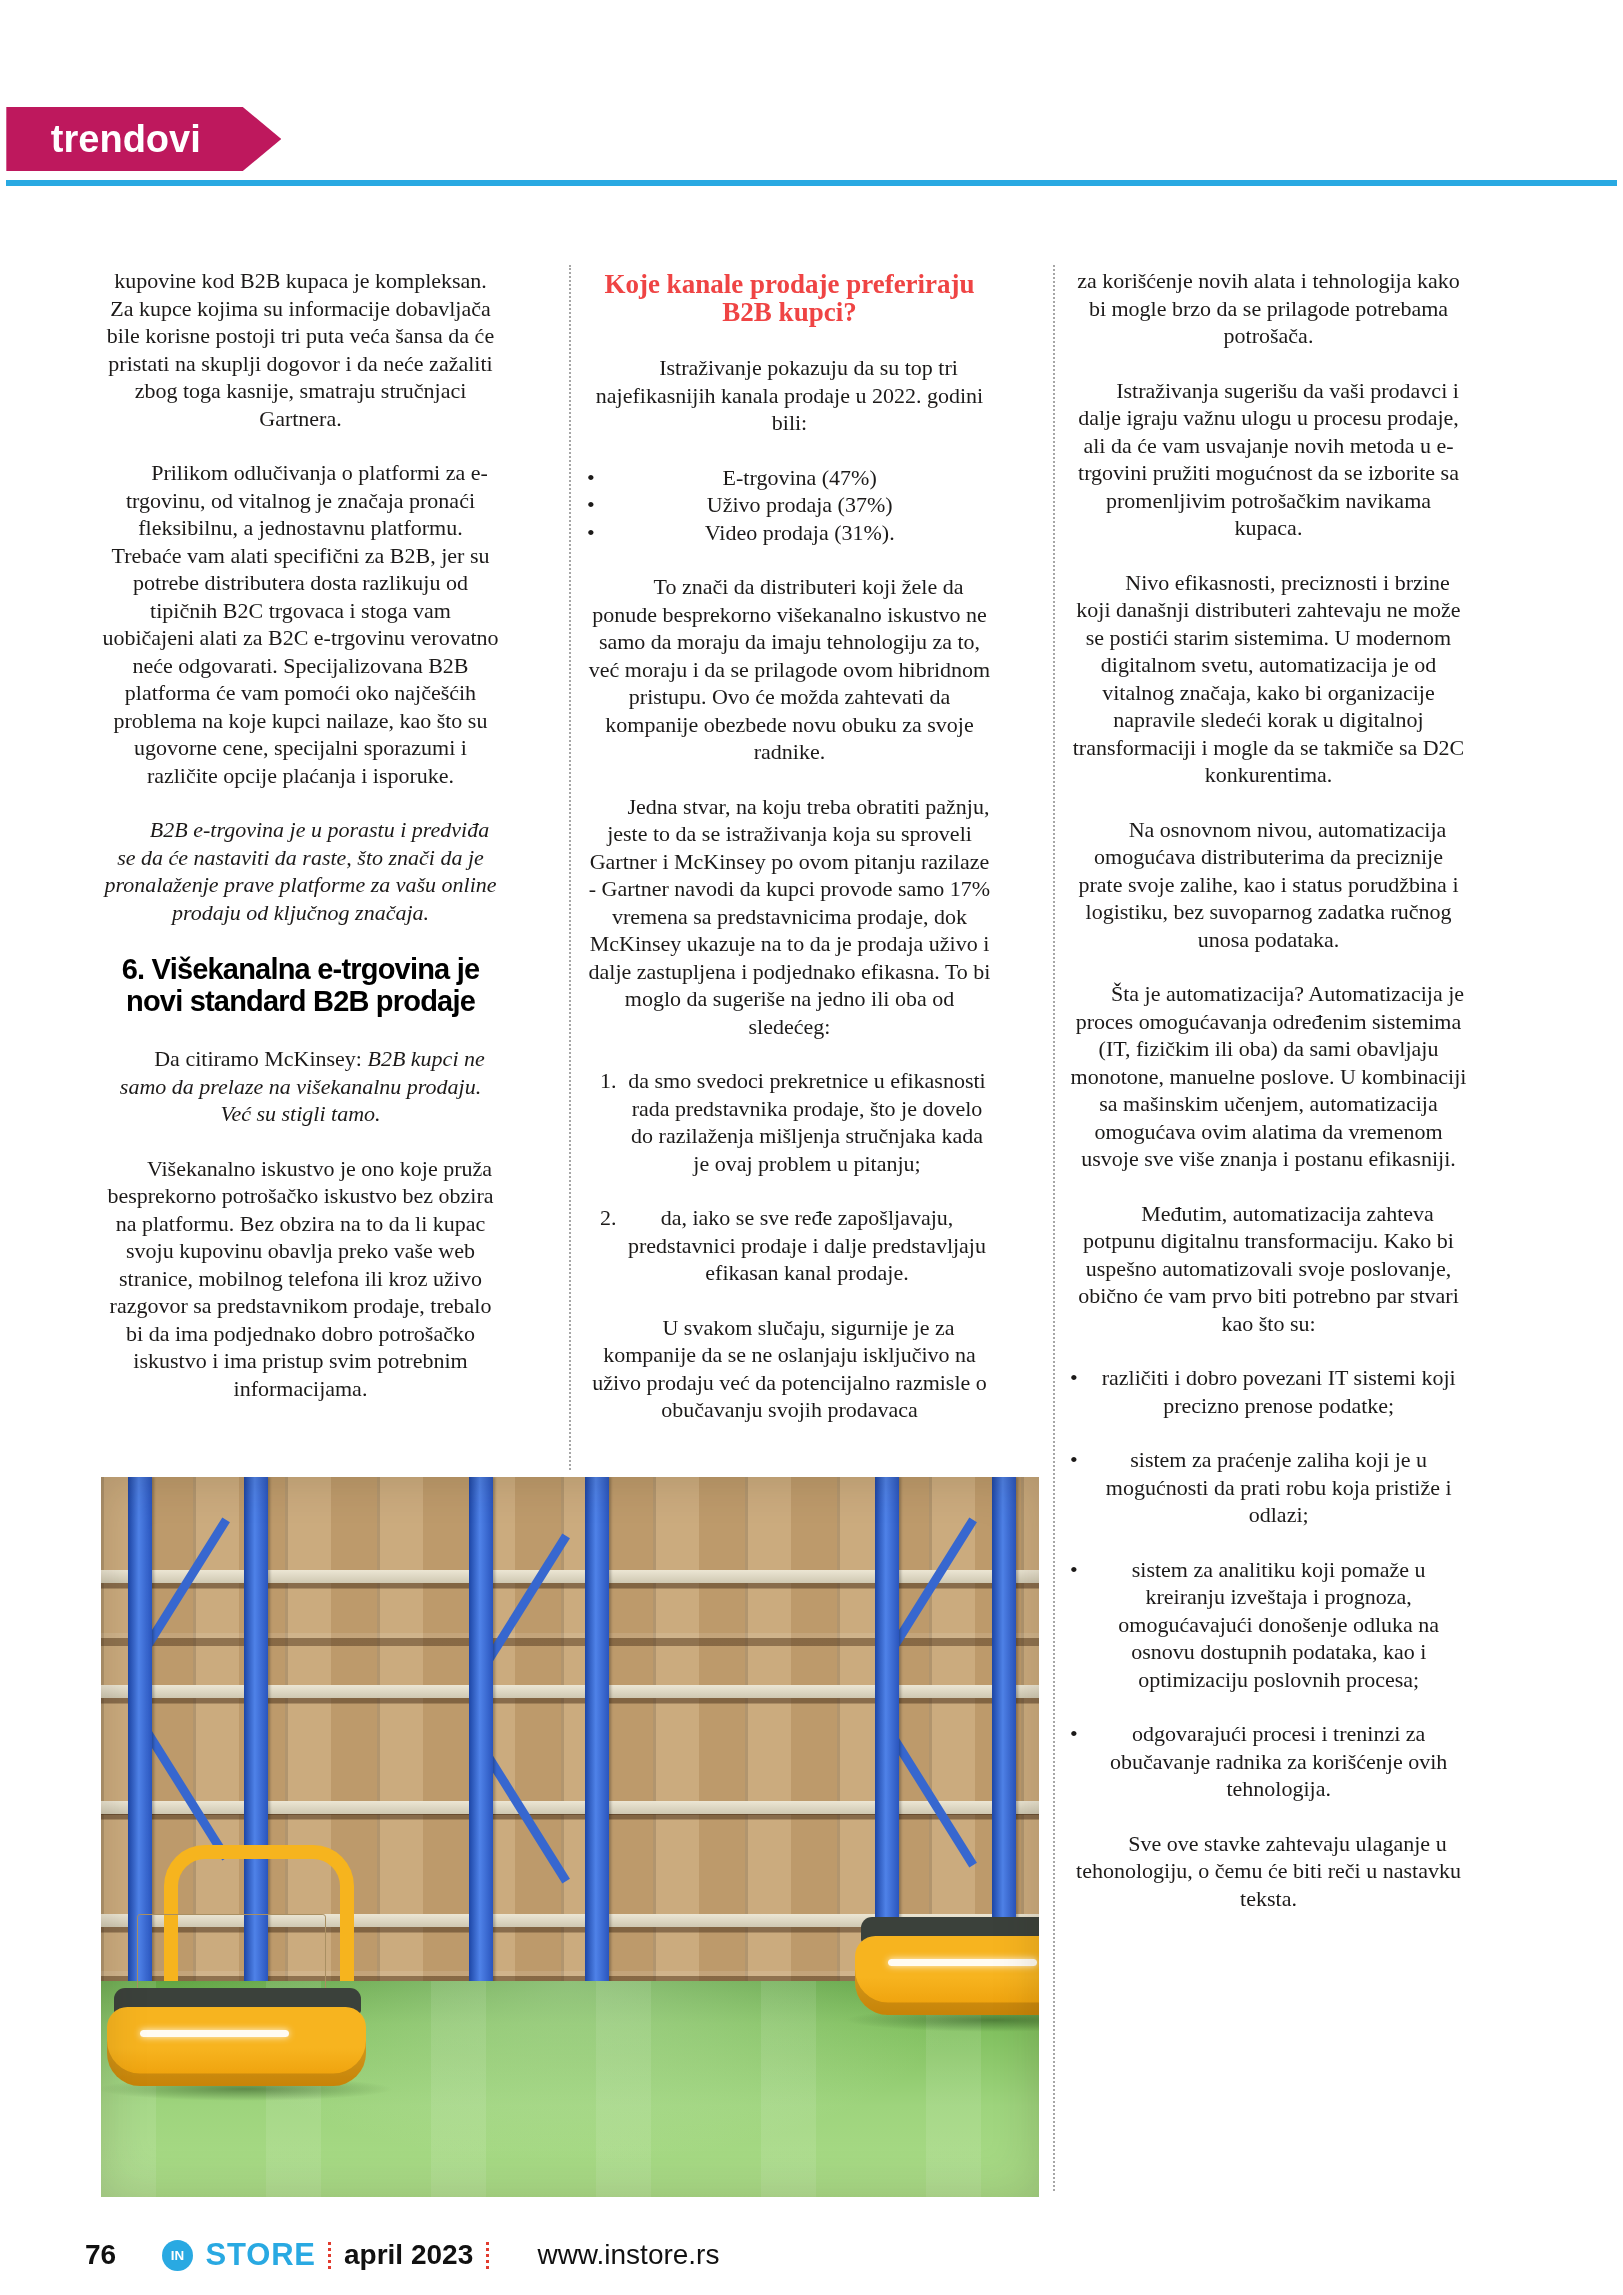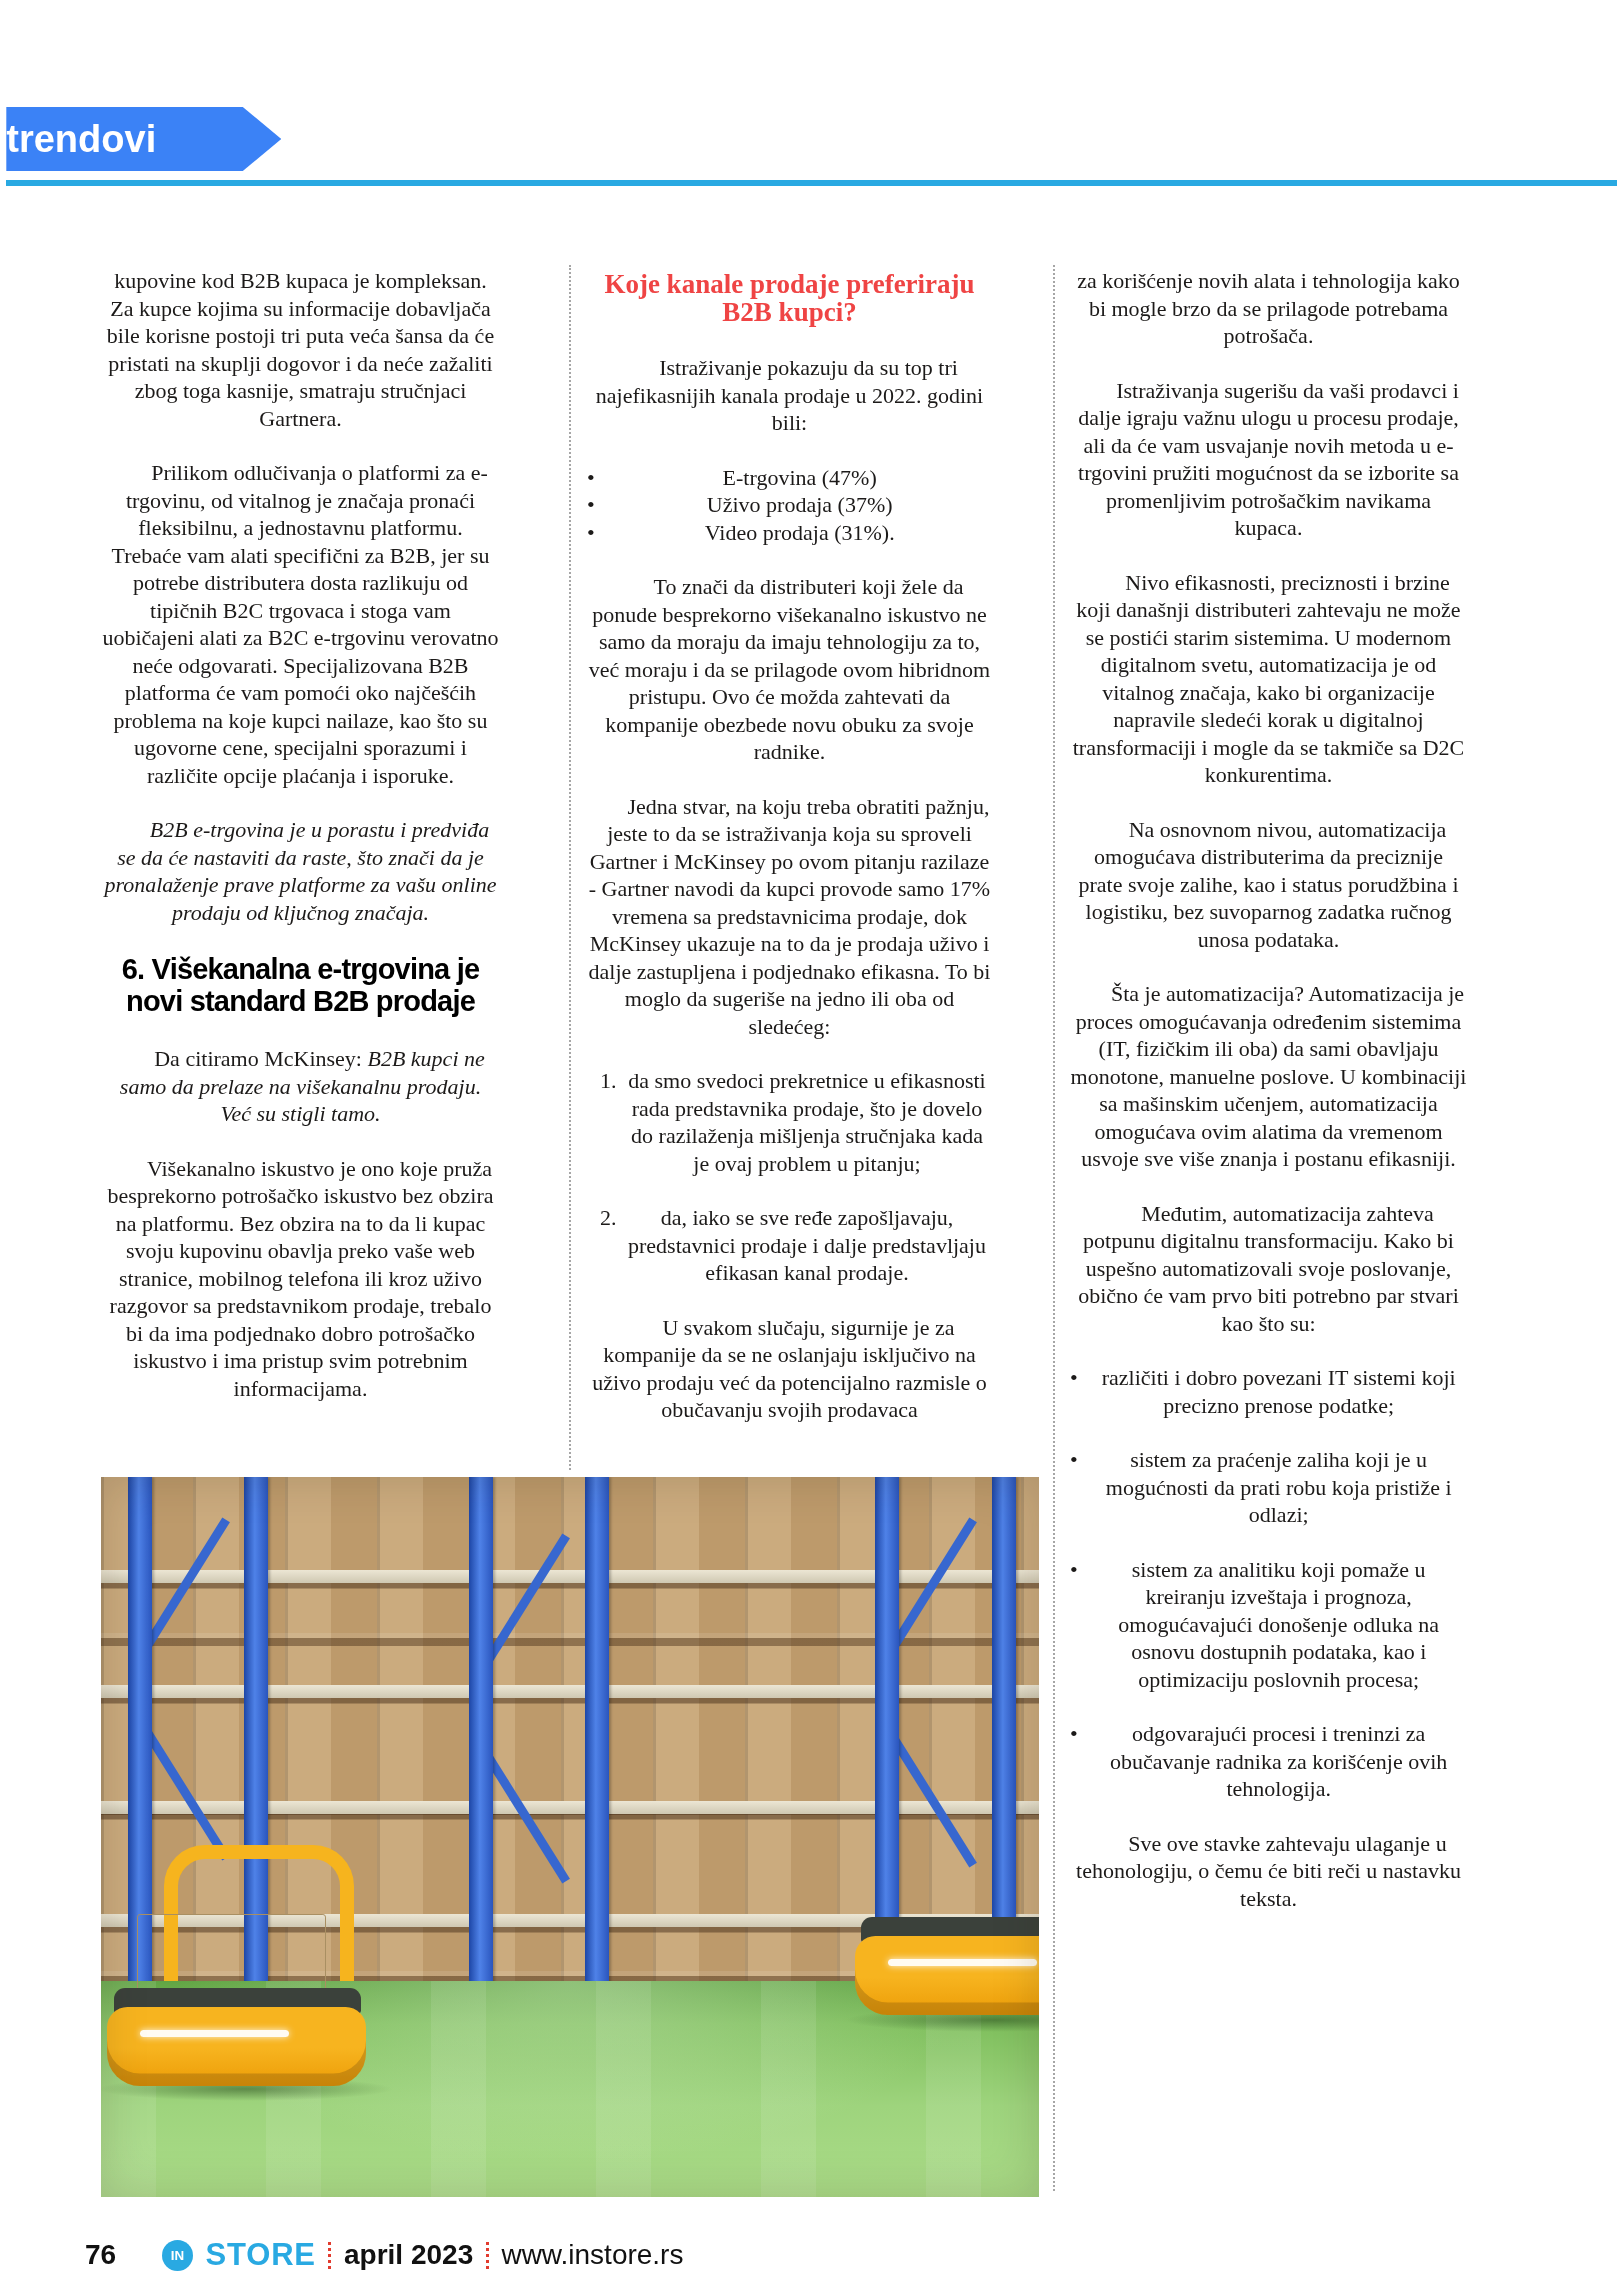--- a/index.html
+++ b/index.html
@@ -4,23 +4,23 @@
 <style>
   html,body{margin:0;padding:0;}
   body{
     width:1623px;height:2295px;position:relative;background:#ffffff;
     font-family:"Liberation Serif", serif;color:#1c1a19;
     -webkit-font-smoothing:antialiased;overflow:hidden;
   }
   
   .banner{
     position:absolute;left:6.3px;top:107px;width:275px;height:64px;
-    background:#3b82f6;
+    background:#be185d;
     clip-path:polygon(0 0,86% 0,100% 50%,86% 100%,0 100%);
-    display:flex;align-items:center;
+    display:flex;align-items:center;justify-content:center;
   }
   .banner span{
     font-family:"Liberation Sans",sans-serif;font-weight:bold;
     font-size:38px;color:#ffffff;letter-spacing:0px;padding-right:36px;
   }
   .top-rule{position:absolute;left:6.3px;right:6.3px;top:180px;height:5.5px;background:#29a9e2;}
 
   
   .col{position:absolute;top:267px;font-size:22px;line-height:27.5px;text-align:center;}
   .col1{left:102px;width:397px;}
@@ -108,21 +108,21 @@
   .pagenum{position:absolute;left:85px;top:2239px;
     font-family:"Liberation Sans",sans-serif;font-weight:bold;font-size:28px;color:#111;}
   .footerbar{position:absolute;left:162px;top:2237px;display:flex;align-items:center;gap:12.6px;
     font-family:"Liberation Sans",sans-serif;}
   .incircle{width:31px;height:31px;border-radius:50%;background:#29a9e2;color:#fff;
     display:flex;align-items:center;justify-content:center;
     font-weight:bold;font-size:13.4px;letter-spacing:0;}
   .storeword{color:#29a9e2;font-weight:bold;font-size:31px;letter-spacing:0.8px;}
   .redsep{height:27px;border-left:3.1px dotted #e23b2e;}
   .issue{font-weight:bold;font-size:28px;color:#111;}
-  .site{font-size:28px;color:#111;}
+  .site{font-size:28px;color:#111;margin-left:36px;}
 </style>
 </head>
 <body>
 
 <div class="banner">
   <span>trendovi</span>
 </div>
 <div class="top-rule"></div>
 
 <div class="vdiv vdiv1"></div>

